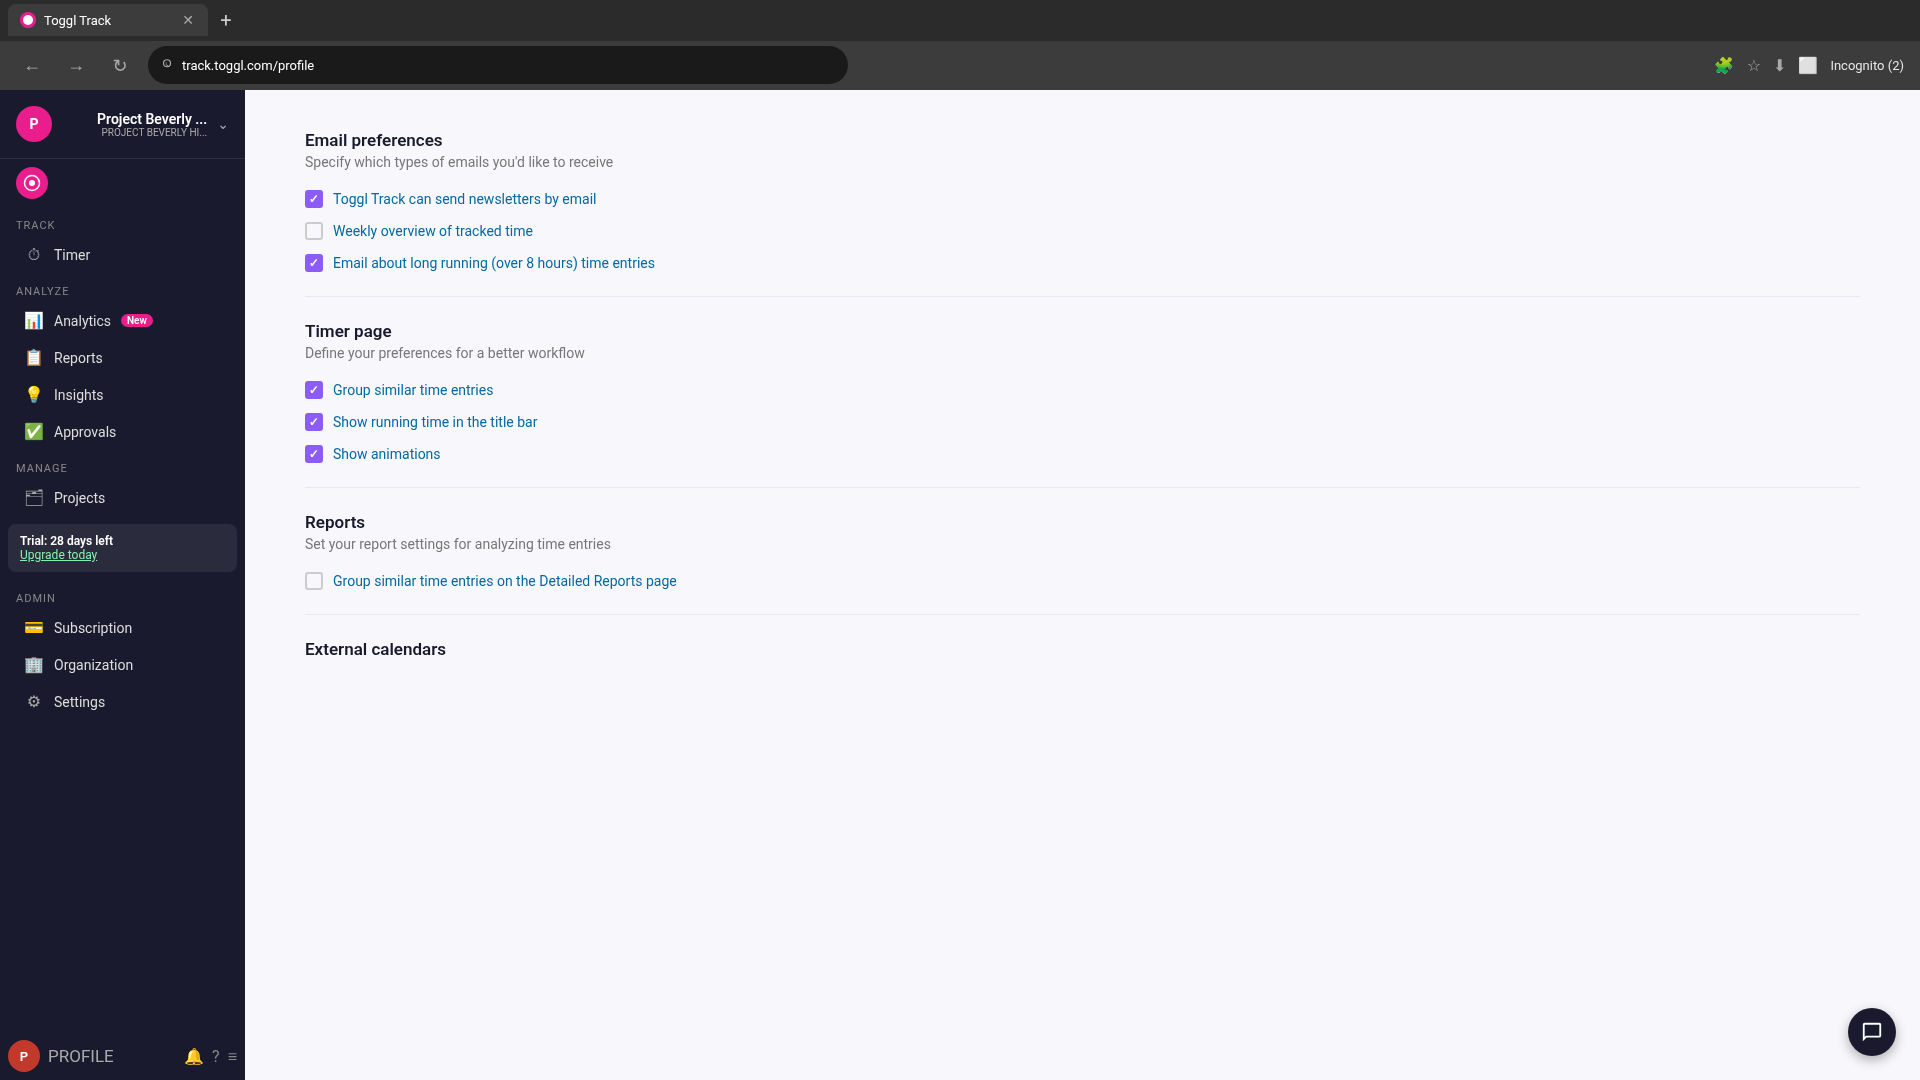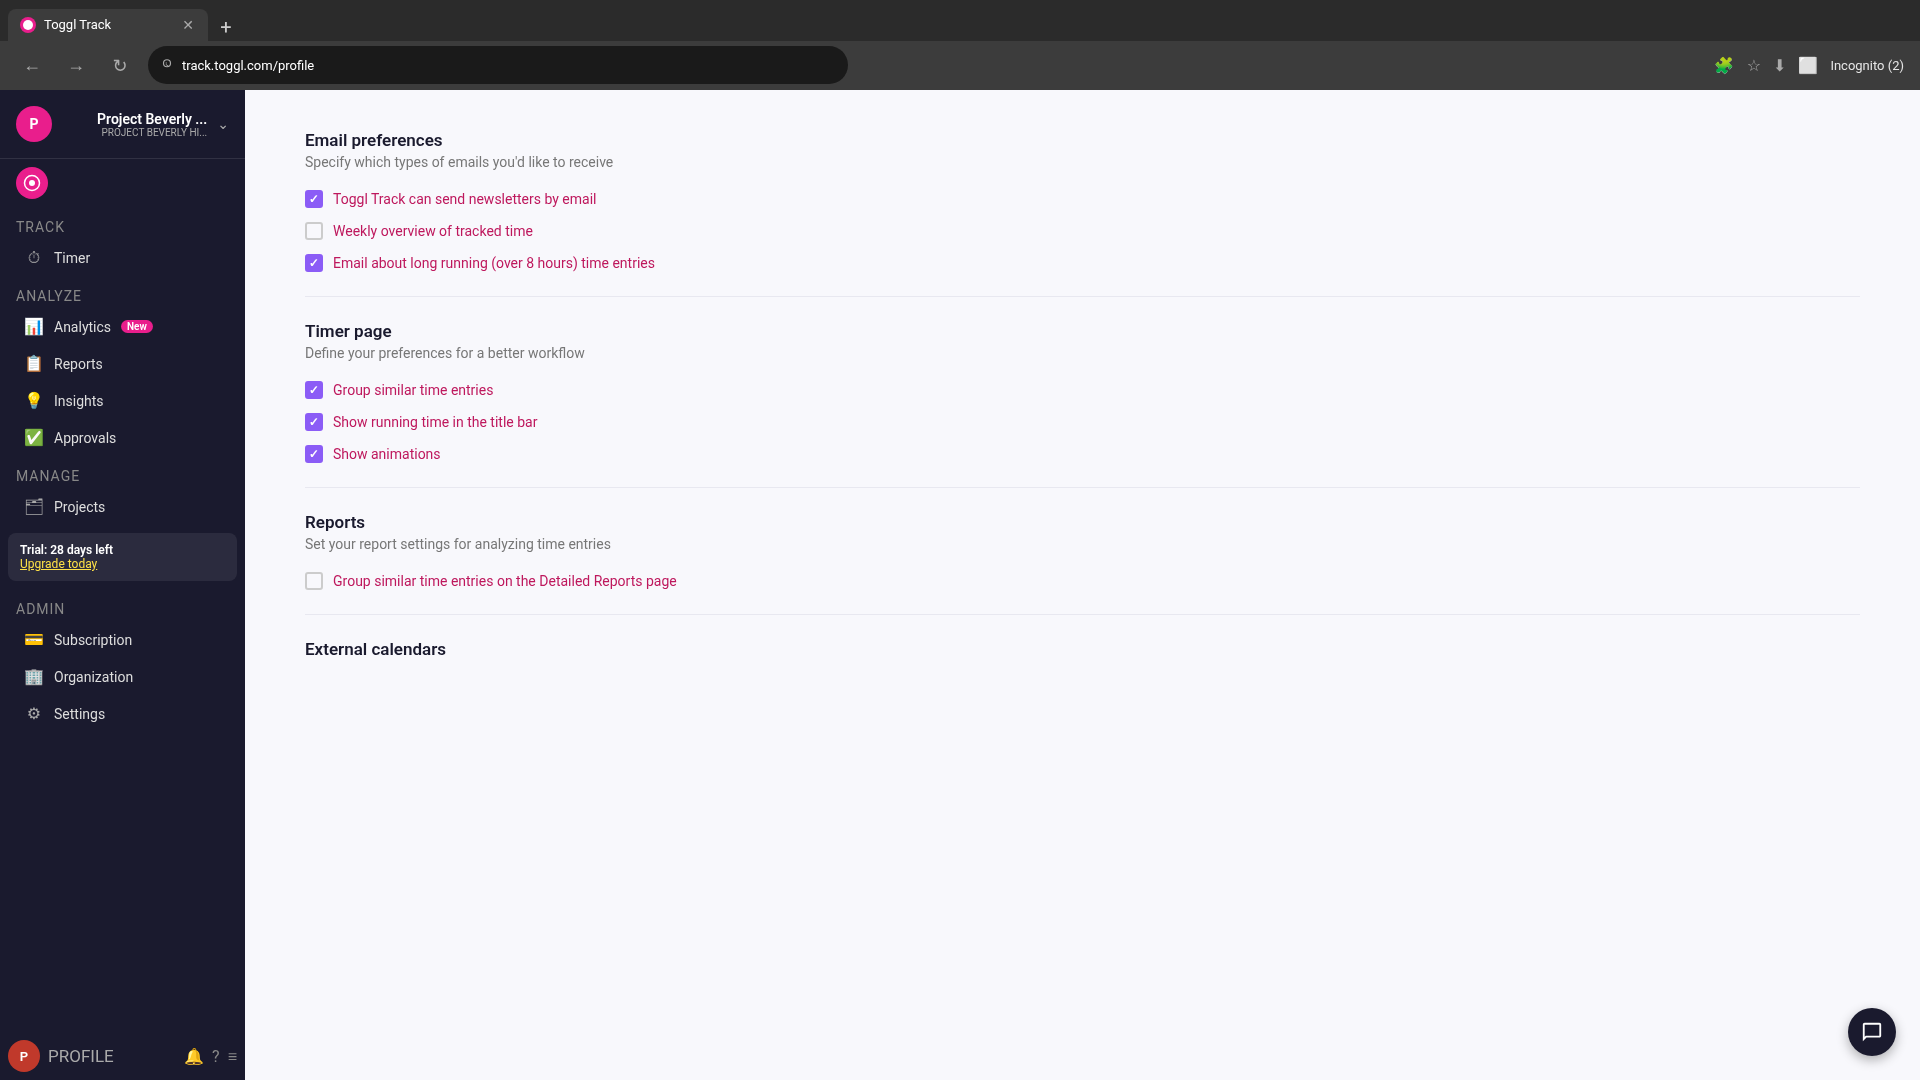--- a/index.html
+++ b/index.html
@@ -1,20 +1,20 @@
 <!DOCTYPE html>
 <html><head>
   <meta charset="utf-8">
   <style>
     * { margin: 0; padding: 0; box-sizing: border-box; }
     body { font-family: -apple-system, BlinkMacSystemFont, 'Segoe UI', Roboto, sans-serif; background: #fff; display: flex; flex-direction: column; height: 1080px; width: 1920px; overflow: hidden; }
 
     
     .browser-chrome { background: #3c3c3c; height: 90px; display: flex; flex-direction: column; flex-shrink: 0; }
-    .browser-tabs { display: flex; align-items: flex-end; height: 43px; padding: 0 8px; background: #2b2b2b; }
+    .browser-tabs { display: flex; align-items: center; height: 43px; padding: 0 8px; background: #2b2b2b; }
     .browser-tab { display: flex; align-items: center; background: #3c3c3c; border-radius: 8px 8px 0 0; padding: 0 12px; height: 32px; min-width: 200px; gap: 8px; }
     .browser-tab-favicon { width: 16px; height: 16px; background: #e91e8c; border-radius: 50%; display: flex; align-items: center; justify-content: center; }
     .browser-tab-title { color: #fff; font-size: 13px; flex: 1; white-space: nowrap; overflow: hidden; text-overflow: ellipsis; }
     .browser-tab-close { color: #aaa; font-size: 14px; cursor: pointer; width: 16px; height: 16px; display: flex; align-items: center; justify-content: center; border-radius: 50%; }
     .browser-tab-new { color: #ccc; font-size: 20px; margin-left: 4px; cursor: pointer; width: 28px; height: 28px; display: flex; align-items: center; justify-content: center; border-radius: 50%; }
     .browser-toolbar { display: flex; align-items: center; height: 52px; padding: 0 16px; gap: 12px; background: #3c3c3c; }
     .browser-nav-btn { color: #aaa; font-size: 18px; width: 32px; height: 32px; display: flex; align-items: center; justify-content: center; border-radius: 50%; cursor: pointer; }
     .browser-address-bar { flex: 1; background: #1a1a1a; border-radius: 20px; height: 38px; display: flex; align-items: center; padding: 0 12px; gap: 8px; max-width: 700px; }
     .browser-address-text { color: #fff; font-size: 13px; }
     .browser-toolbar-right { display: flex; align-items: center; gap: 12px; margin-left: auto; }
@@ -26,45 +26,45 @@
     
     .sidebar { width: 245px; background: #1a1a2e; color: #fff; display: flex; flex-direction: column; flex-shrink: 0; overflow-y: auto; }
     .sidebar::-webkit-scrollbar { width: 0; }
     .sidebar-header { padding: 16px; display: flex; align-items: center; gap: 10px; border-bottom: 1px solid rgba(255,255,255,0.1); }
     .sidebar-logo { width: 36px; height: 36px; background: #e91e8c; border-radius: 50%; display: flex; align-items: center; justify-content: center; color: #fff; font-weight: bold; font-size: 14px; flex-shrink: 0; }
     .sidebar-project-info { flex: 1; min-width: 0; text-align: right; }
     .sidebar-project-name { font-size: 14px; font-weight: 600; color: #fff; white-space: nowrap; overflow: hidden; text-overflow: ellipsis; }
     .sidebar-project-sub { font-size: 10px; color: #aaa; text-transform: uppercase; white-space: nowrap; overflow: hidden; text-overflow: ellipsis; }
     .sidebar-chevron { color: #aaa; font-size: 14px; }
     .sidebar-toggl-icon { width: 32px; height: 32px; background: #e91e8c; border-radius: 50%; display: flex; align-items: center; justify-content: center; margin: 8px 16px; color: white; font-size: 12px; font-weight: bold; cursor: pointer; }
-    .sidebar-section-label { font-size: 14px; color: #888; text-transform: uppercase; letter-spacing: 1px; padding: 12px 16px 4px; }
+    .sidebar-section-label { font-size: 11px; color: #888; text-transform: uppercase; letter-spacing: 1px; padding: 12px 16px 4px; }
     .sidebar-item { display: flex; align-items: center; gap: 10px; padding: 8px 16px; cursor: pointer; border-radius: 6px; margin: 1px 8px; }
     .sidebar-item-icon { color: #aaa; font-size: 16px; width: 20px; text-align: center; }
     .sidebar-item-label { font-size: 14px; color: #ddd; }
     .sidebar-item-badge { background: #e91e8c; color: #fff; font-size: 10px; padding: 1px 6px; border-radius: 10px; font-weight: 600; }
     .sidebar-trial { background: rgba(255,255,255,0.08); margin: 8px; border-radius: 8px; padding: 10px 12px; }
     .sidebar-trial-title { font-size: 12px; font-weight: 600; color: #fff; }
-    .sidebar-trial-link { font-size: 12px; color: #fde047; text-decoration: underline; cursor: pointer; }
+    .sidebar-trial-link { font-size: 12px; color: #86efac; text-decoration: underline; cursor: pointer; }
     .sidebar-bottom { margin-top: auto; padding: 8px; display: flex; align-items: center; gap: 8px; }
     .sidebar-avatar { width: 32px; height: 32px; background: #c0392b; border-radius: 50%; display: flex; align-items: center; justify-content: center; color: #fff; font-size: 13px; font-weight: 600; flex-shrink: 0; }
     .sidebar-avatar-label { font-size: 17px; color: #aaa; text-transform: uppercase; }
     .sidebar-bottom-icons { display: flex; gap: 8px; margin-left: auto; }
     .sidebar-bottom-icon { color: #888; font-size: 16px; cursor: pointer; }
 
     
     .main-content { flex: 1; background: #f8f8fc; overflow-y: auto; padding: 40px 60px; }
     .main-content::-webkit-scrollbar { width: 8px; }
     .main-content::-webkit-scrollbar-thumb { background: #ccc; border-radius: 4px; }
 
     .checkbox-item { display: flex; align-items: center; gap: 10px; margin-bottom: 14px; }
     .checkbox-item:last-child { margin-bottom: 0; }
     .checkbox { width: 18px; height: 18px; border: 2px solid #ccc; border-radius: 3px; flex-shrink: 0; display: flex; align-items: center; justify-content: center; cursor: pointer; }
     .checkbox.checked { background: #8b5cf6; border-color: #8b5cf6; }
     .checkbox.checked::after { content: '✓'; color: #fff; font-size: 12px; font-weight: 700; }
-    .checkbox-label { font-size: 14px; color: #be185d; }
+    .checkbox-label { font-size: 14px; color: #0369a1; }
 
     .section-group { padding: 24px 0; border-bottom: 1px solid #e8e8f0; }
     .section-group:first-child { padding-top: 0; }
     .section-group-title { font-size: 17px; font-weight: 600; color: #1a1a2e; margin-bottom: 4px; }
     .section-group-subtitle { font-size: 14px; color: #777; margin-bottom: 20px; }
 
     .chat-btn { position: fixed; bottom: 24px; right: 24px; width: 48px; height: 48px; background: #1a1a2e; border-radius: 50%; display: flex; align-items: center; justify-content: center; color: #fff; font-size: 20px; cursor: pointer; box-shadow: 0 4px 12px rgba(0,0,0,0.3); }
   </style>
 </head>
 <body>

